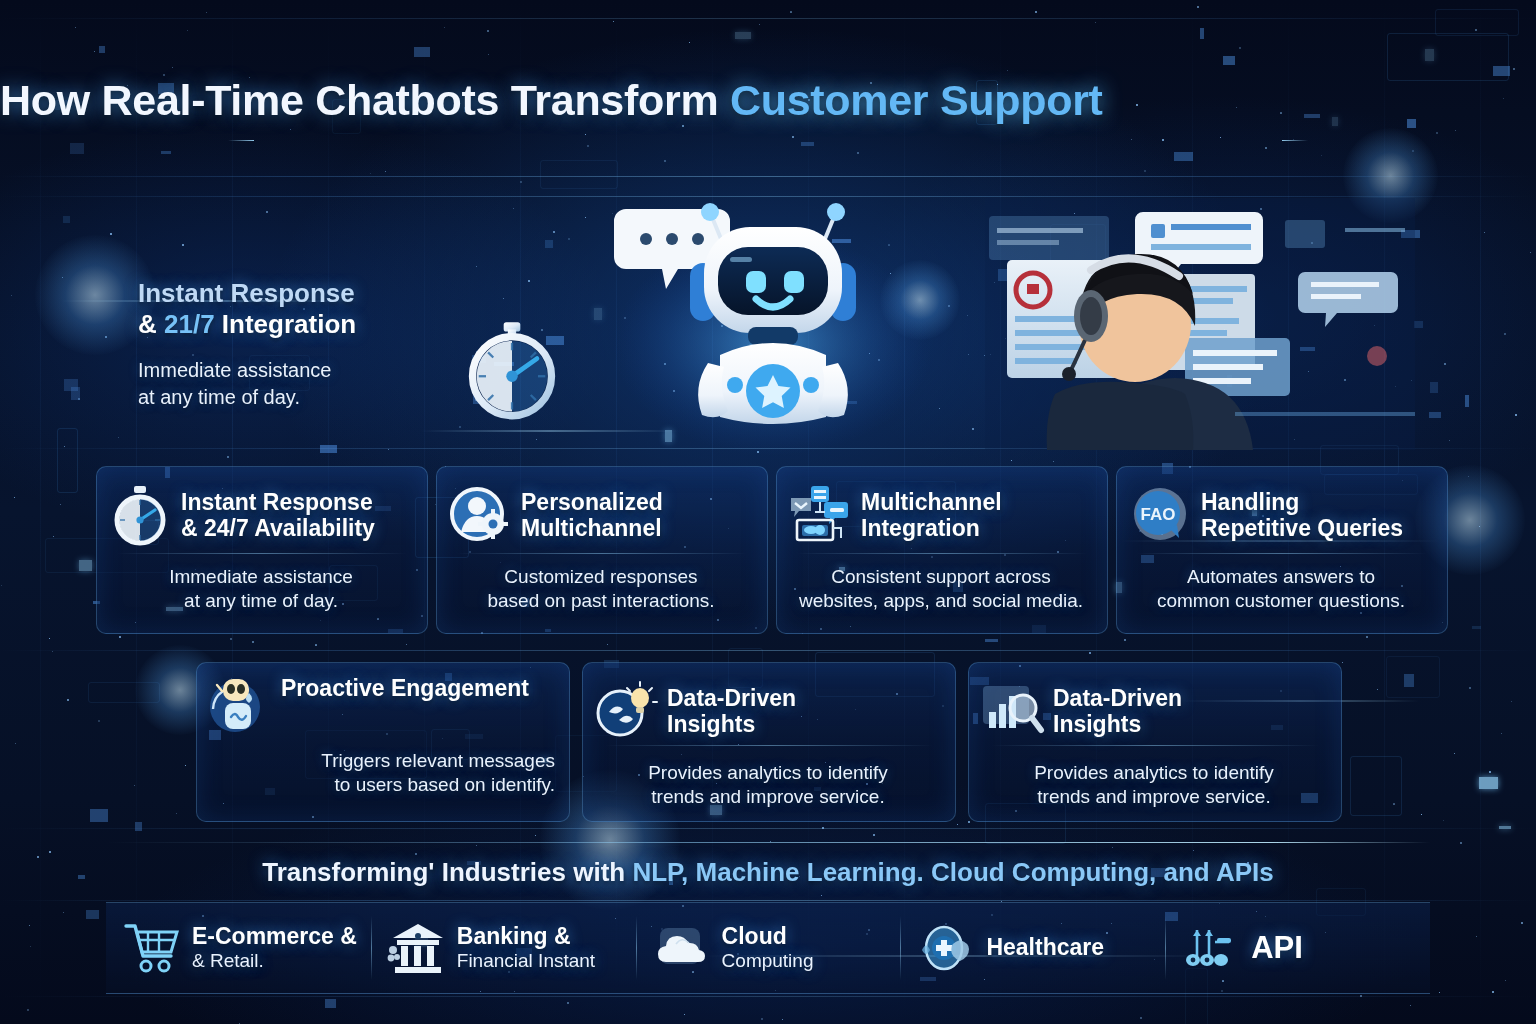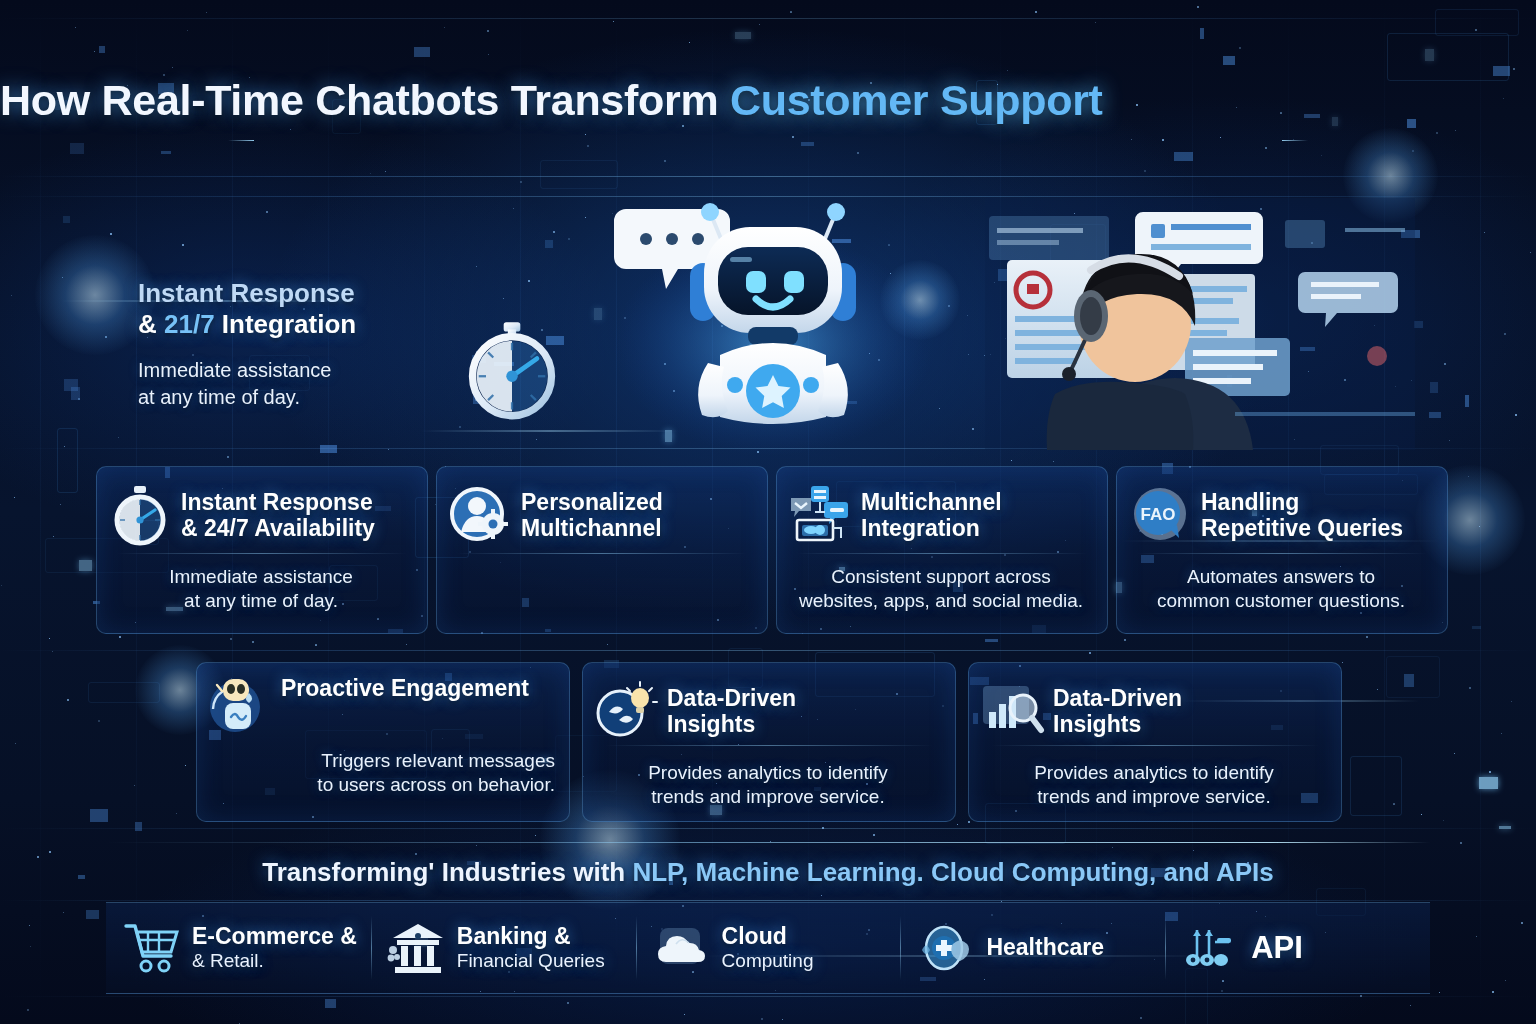--- a/index.html
+++ b/index.html
@@ -856,20 +856,24 @@
                   <rect x="9" y="-2" width="6" height="4"></rect>
               </g>
             </g>
           </svg>
         </div>
         <div class="card-title">
           <span>Personalized</span><br>
           <span>Multichannel</span>
         </div>
       </div>
+      <div class="card-desc">
+        <span>Customized responses</span><br>
+        <span>based on past interactions.</span>
+      </div>
     </div>
 
     <div class="card c-multi">
       <div class="card-head">
         <div class="card-icon">
           <svg viewBox="0 0 62 62" width="62" height="62">
             <rect x="22" y="2" width="18" height="16" rx="3" fill="#3aa4ea"></rect>
             <rect x="25" y="6" width="12" height="3" fill="#e9f5fd"></rect>
               <rect x="25" y="12" width="12" height="3" fill="#e9f5fd"></rect>
             <path d="M2 14 h20 v13 h-12 l-5 6 1 -6 h-4 z" fill="#7d99b5"></path>
@@ -935,21 +939,21 @@
             <path d="M22 42 q4 -6 7 0 q4 6 8 -1" fill="none" stroke="#3a7fbf" stroke-width="2.4" stroke-linecap="round"></path>
             <path d="M8 10 l5 6" stroke="#f7e7bd" stroke-width="2.4" stroke-linecap="round"></path>
           </svg>
         </div>
         <div class="card-title">
           <span>Proactive Engagement</span>
         </div>
       </div>
       <div class="card-desc">
         <span>Triggers relevant messages</span><br>
-        <span>to users across on behavior.</span>
+        <span>to users based on identify.</span>
       </div>
     </div>
 
     <div class="card c-insights1">
       <div class="card-head">
         <div class="card-icon">
           <svg viewBox="0 0 62 62" width="62" height="62">
             <circle cx="25" cy="33" r="22" fill="#113f78"></circle>
             <circle cx="25" cy="33" r="22" fill="none" stroke="#e6f1fb" stroke-width="3"></circle>
             <path d="M14 32 q7 -9 14 -3 q-5 7 -14 3 z" fill="#e6f1fb"></path>
@@ -1041,21 +1045,21 @@
           <circle cx="29" cy="16" r="3" fill="#1a3c63"></circle>
           <g fill="#cfe3f5" opacity="0.9">
             <circle cx="4" cy="30" r="4"></circle>
               <circle cx="2" cy="38" r="3.4"></circle>
               <circle cx="8" cy="37" r="3"></circle>
           </g>
         </svg>
       </div>
       <div class="ind-label">
         <span>Banking &amp;</span>
-        <span class="sub">Financial Queries</span>
+        <span class="sub">Financial Instant</span>
       </div>
     </div>
 
     <div class="ind">
       <div class="ind-icon">
         <svg viewBox="0 0 58 56" width="58" height="56">
           <rect x="6" y="8" width="40" height="36" rx="8" fill="rgba(150,200,240,0.25)"></rect>
           <path d="M12 42 q-8 0 -8 -8 q0 -7 8 -8 q1 -10 11 -10 q8 0 11 7 q9 -1 11 7 q6 1 6 6 q0 6 -7 6 z" fill="#eef5fb"></path>
           <path d="M22 24 q6 -8 13 -1" fill="none" stroke="#cfe0ee" stroke-width="1.6"></path>
         </svg>

